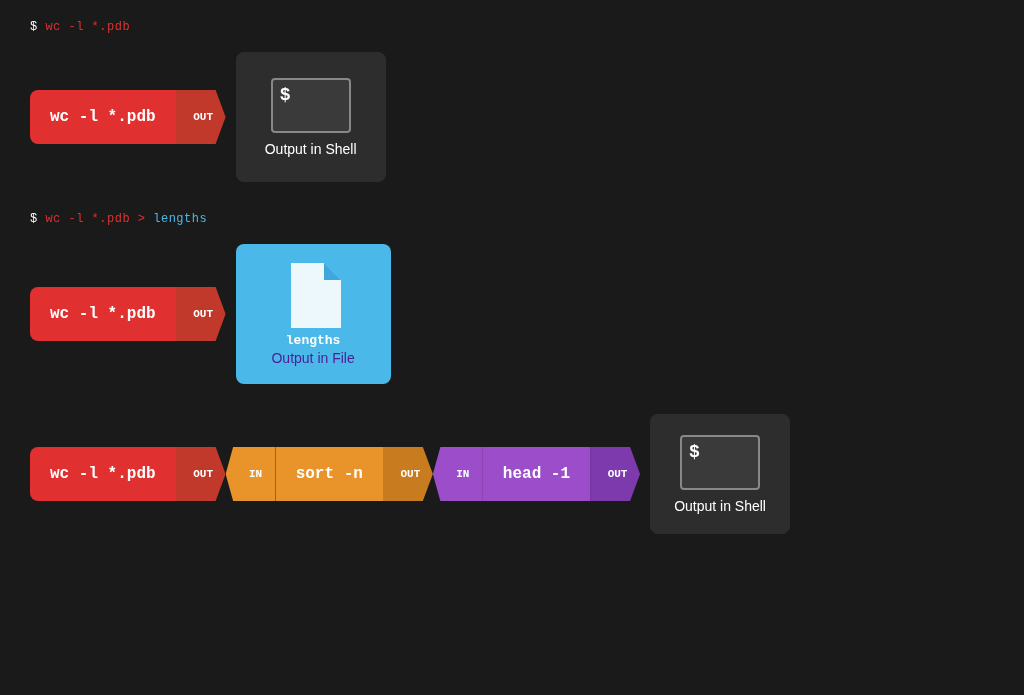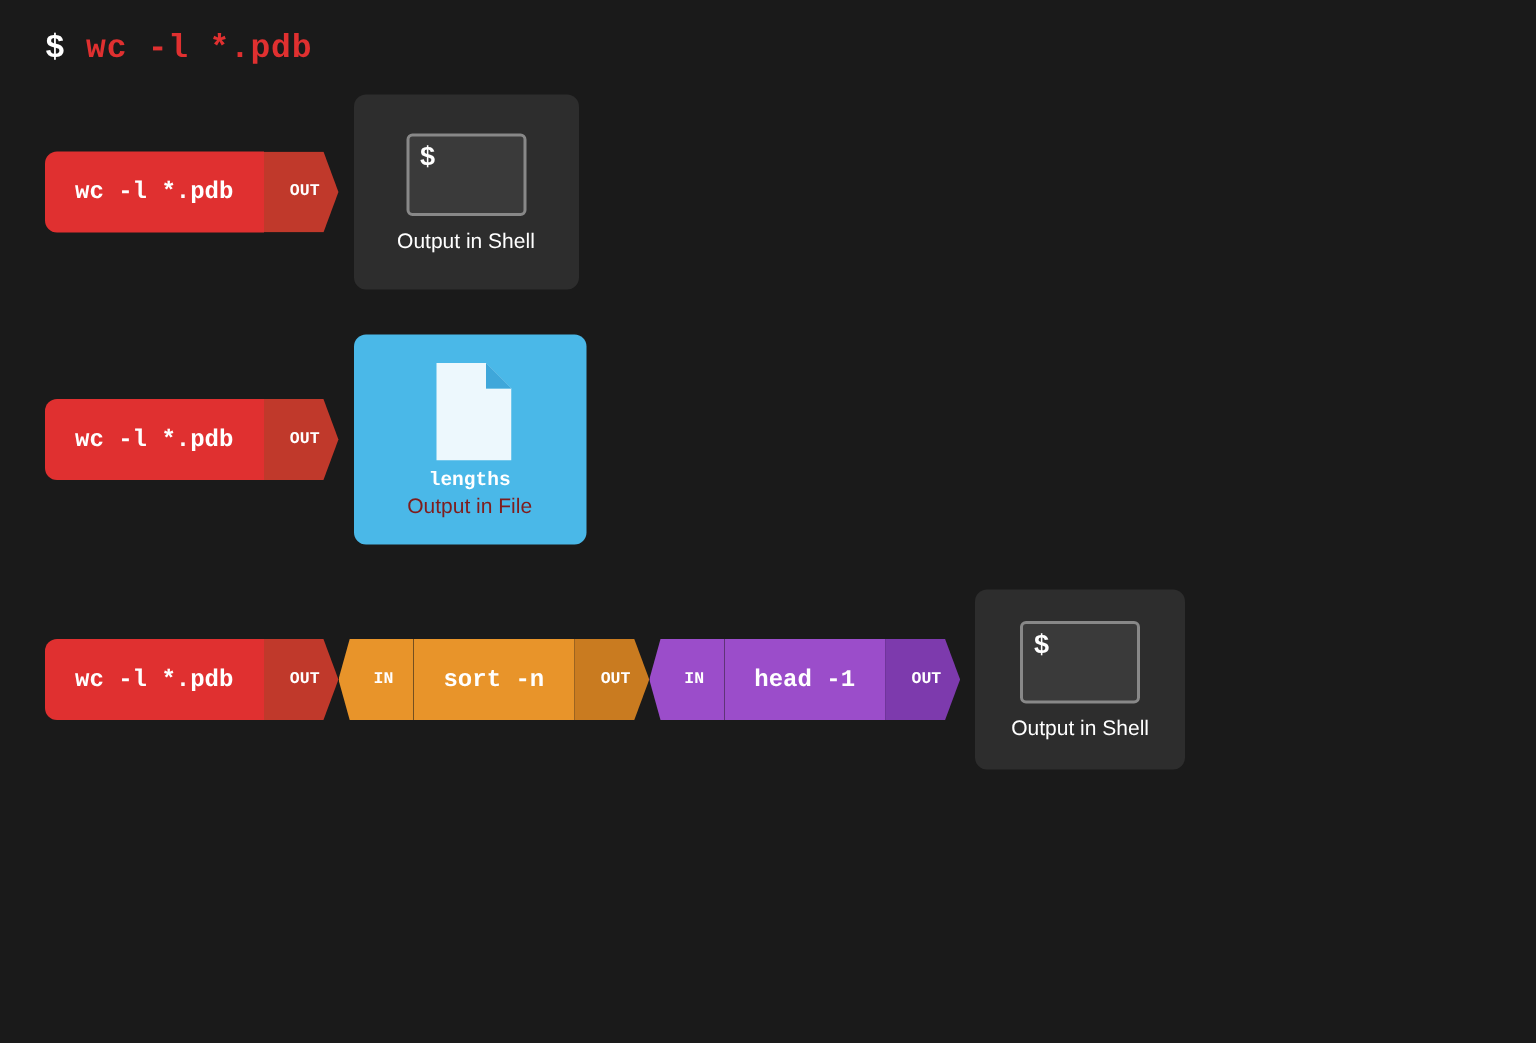--- a/index.html
+++ b/index.html
@@ -11,22 +11,22 @@
       min-height: 695px;
       overflow: hidden;
       padding: 20px 30px;
     }
 
     .section {
       margin-bottom: 30px;
     }
 
     .command-line {
-      font-size: 22px;
-      font-weight: bold;
+      font-size: 12px;
+      font-weight: normal;
       margin-bottom: 18px;
       letter-spacing: 0.5px;
     }
 
     .cmd-dollar {
       color: #fff;
     }
     .cmd-red {
       color: #e03030;
     }
@@ -198,21 +198,21 @@
 
     .file-name {
       color: #fff;
       font-size: 13px;
       font-family: 'Courier New', monospace;
       font-weight: bold;
       margin-bottom: 2px;
     }
 
     .file-label {
-      color: #7f1d1d;
+      color: #4c1d95;
       font-size: 14px;
       font-family: Arial, sans-serif;
       font-weight: normal;
     }
 
     
     .section3-pipeline {
       display: flex;
       align-items: center;
     }
@@ -240,20 +240,23 @@
     <div class="shell-box">
       <div class="terminal-window">
         <span class="terminal-dollar">$</span>
       </div>
       <div class="shell-label">Output in Shell</div>
     </div>
   </div>
 </div>
 
 <div class="section">
+  <div class="command-line">
+    <span class="cmd-dollar">$ </span><span class="cmd-red">wc -l *.pdb &gt; </span><span class="cmd-blue">lengths</span>
+  </div>
   <div class="pipeline">
     <div style="display:flex;align-items:center;height:54px;">
       <div class="cmd-pill">wc -l *.pdb</div>
       <div class="arrow-right-red">
         <span>OUT</span>
       </div>
     </div>
 
     <div class="file-box">
 

